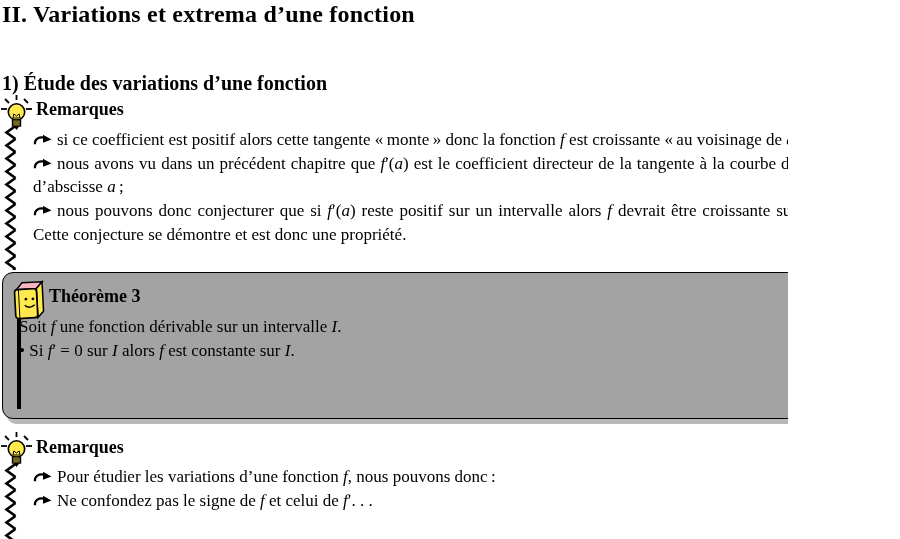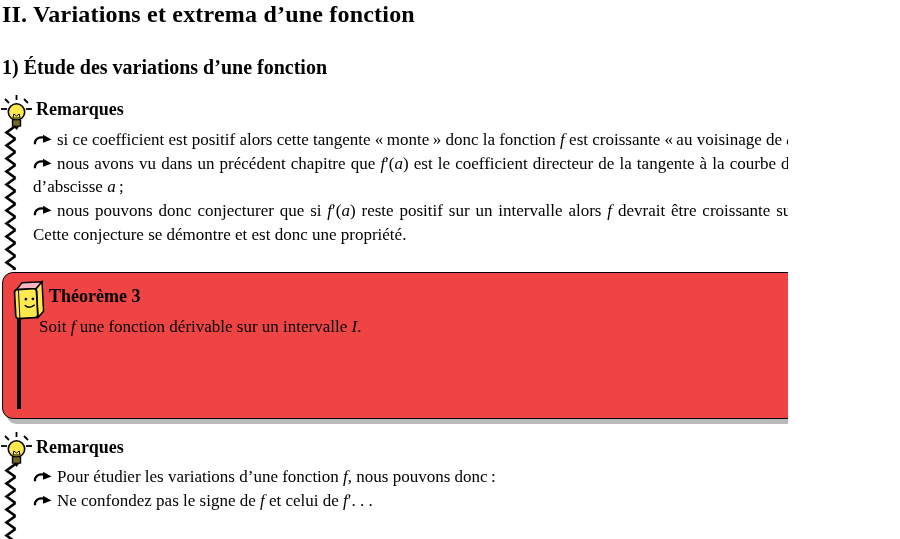--- a/index.html
+++ b/index.html
@@ -15,21 +15,21 @@
   }
   .doc-title {
     position: absolute;
     left: 2px; top: 1px;
     font-size: 24px;
     font-weight: 700;
     letter-spacing: 0.2px;
   }
   .doc-subtitle {
     position: absolute;
-    left: 2px; top: 56px;
+    left: 2px; top: 72px;
     font-size: 20px;
     font-weight: 700;
   }
   .remark-heading, .theorem-heading {
     font-size: 18px;
     font-weight: 700;
   }
   .remark-icon { position: absolute; left: 0; }
   .remark-heading { position: absolute; left: 36px; }
   .zigzag { position: absolute; left: 3px; }
@@ -46,34 +46,34 @@
     width: 19px; height: 12px;
     margin-right: 5px;
     vertical-align: -1px;
   }
   .theorem-box {
     position: absolute;
     left: 2px; top: 272px;
     width: 891px; height: 147px;
     border: 1.7px solid #000000;
     border-radius: 11px;
-    background: #ef4444;
+    background: #a3a3a3;
     box-shadow: 4px 5px 0 0 #b9b9b9;
   }
   .theorem-icon { position: absolute; left: 7px; top: 7px; }
   .theorem-heading { position: absolute; left: 46px; top: 13px; }
   .theorem-rule {
     position: absolute;
     left: 14px; top: 45px;
     width: 3.5px; height: 91px;
     background: #000000;
   }
   .theorem-body {
     position: absolute;
-    left: 36px; top: 42px;
+    left: 16px; top: 42px;
     width: 855px;
     font-size: 17px;
     line-height: 23.7px;
     text-align: justify;
   }
   i { font-style: italic; }
 </style>
 </head>
 <body>
 
@@ -137,20 +137,21 @@
         <line x1="9" y1="9" x2="9" y2="38" stroke="#000" stroke-width="1"></line>
         <circle cx="16" cy="19" r="1.4" fill="#000"></circle>
         <circle cx="23" cy="19" r="1.4" fill="#000"></circle>
         <path d="M14.5,25 Q19,29.5 24.5,25" fill="none" stroke="#000" stroke-width="1.4"></path>
       </g>
     </svg>
     <div class="theorem-heading">Théorème 3</div>
     <div class="theorem-rule"></div>
     <div class="theorem-body">
       <p>Soit <i>f</i> une fonction dérivable sur un intervalle <i>I</i>.</p>
+      <p>• Si <i>f</i>′ = 0 sur <i>I</i> alors <i>f</i> est constante sur <i>I</i>.</p>
     </div>
   </div>
 
   <svg class="remark-icon" style="top:431px" width="33" height="38" viewBox="0 0 33 38">
     <line x1="1" y1="15" x2="7" y2="15" stroke="#000" stroke-width="1.8"></line>
     <line x1="5" y1="5" x2="9" y2="9" stroke="#000" stroke-width="1.8"></line>
     <line x1="16.5" y1="1" x2="16.5" y2="6" stroke="#000" stroke-width="1.8"></line>
     <line x1="24" y1="5" x2="28" y2="9" stroke="#000" stroke-width="1.8"></line>
     <line x1="26" y1="15" x2="32" y2="15" stroke="#000" stroke-width="1.8"></line>
     <circle cx="16.5" cy="18" r="8.2" fill="#ffe94d" stroke="#000" stroke-width="1.6"></circle>

